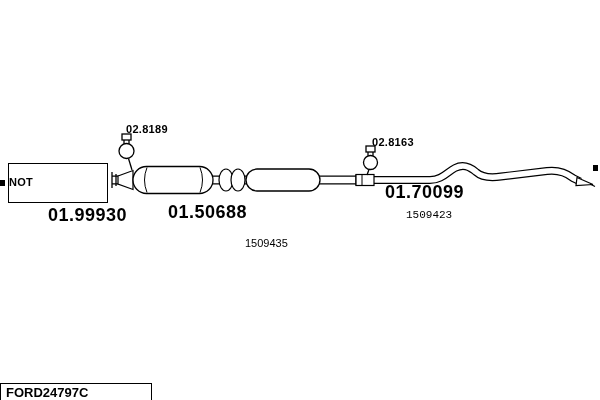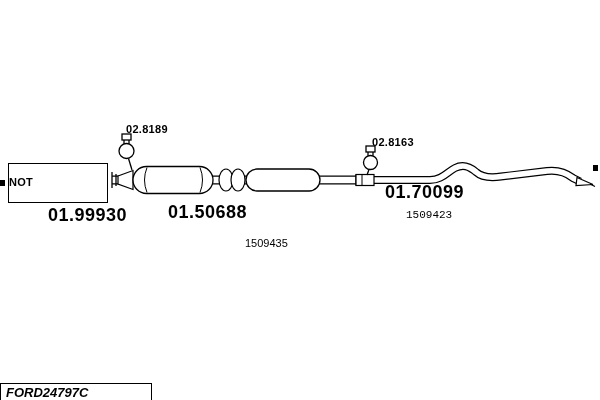--- a/index.html
+++ b/index.html
@@ -123,17 +123,17 @@
 
   <div class="abs part-number" style="left:168px; top:202px;">01.50688</div>
   <div class="abs sub-number" style="left:201px; top:237px;margin-left:44px;">1509435</div>
 
   <div class="abs part-number" style="left:385px; top:182px;">01.70099</div>
   <div class="abs sub-number" style="left:406px; top:209px;font-family:Liberation Mono, monospace;">1509423</div>
 
   <div class="abs clamp-label" style="left:110px; top:123px;">02.8189</div>
   <div class="abs clamp-label" style="left:356px; top:136px;">02.8163</div>
 
-  <div class="abs footer-box" style="left:0px; top:383px; width:152px; height:18px;font-style:italic;">
+  <div class="abs footer-box" style="left:0px; top:383px; width:152px; height:18px;">
     <span>FORD24797C</span>
   </div>
 
 </div>
 
 </body></html>

